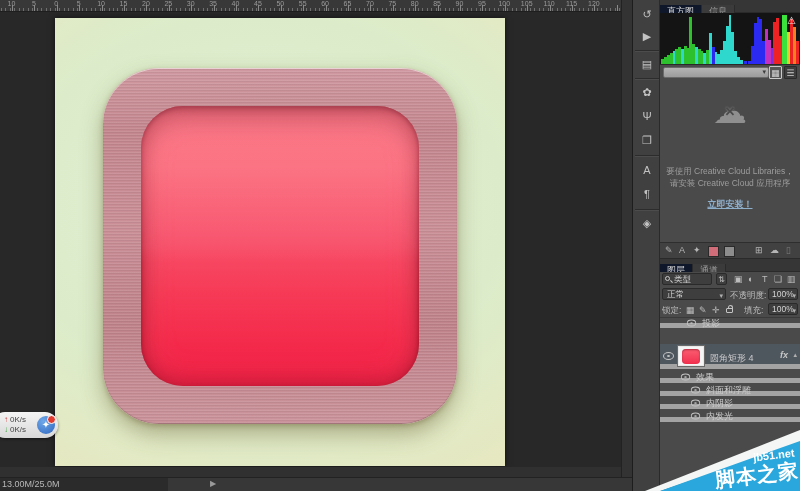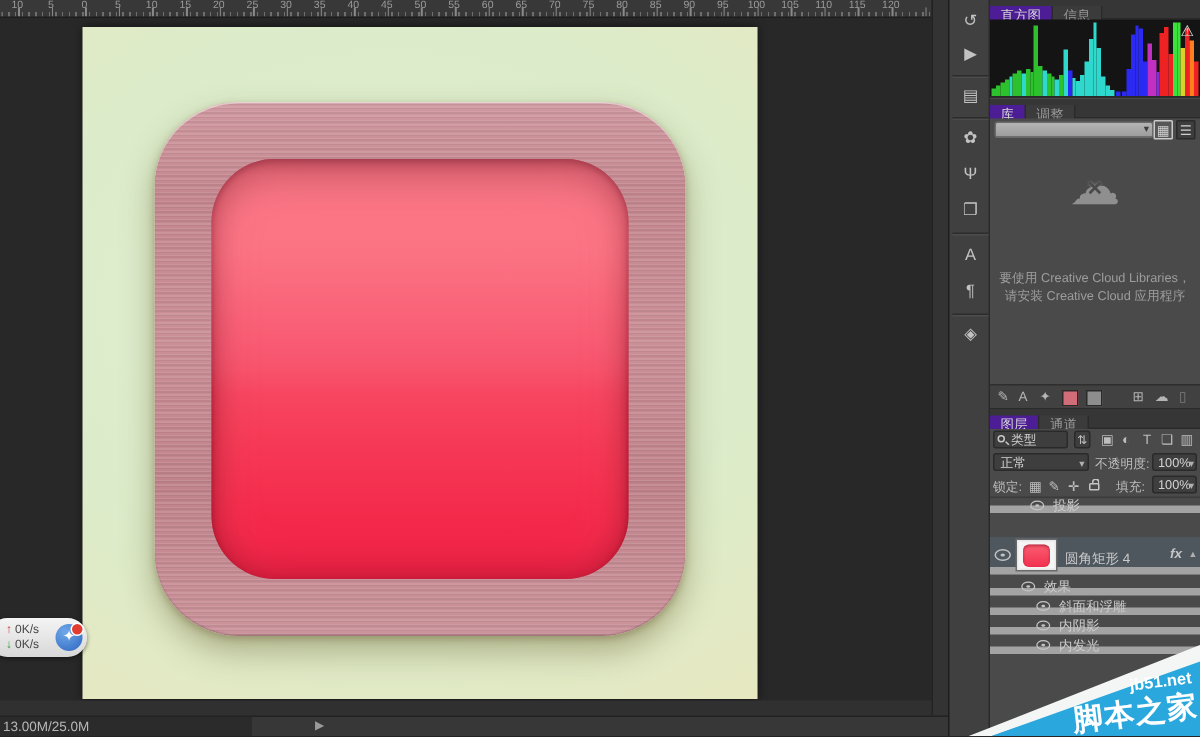--- a/index.html
+++ b/index.html
@@ -70,21 +70,21 @@
   }
   #ns-badge::after { content:""; position:absolute; right:-1px; top:-1px; width:7px; height:7px; border-radius:50%; background:#e23b30; border:1px solid #fff; }
   
   #icon-strip { position:absolute; left:632px; top:0; width:28px; height:491px; background:#404040; border-left:1px solid #1d1d1d; border-right:1px solid #2a2a2a; }
   .strip-btn { position:absolute; left:3px; width:22px; height:20px; border-radius:2px; color:#c2c2c2; font-size:11px; text-align:center; line-height:20px; }
   .strip-div { position:absolute; left:2px; width:24px; height:1px; background:#2c2c2c; box-shadow:0 1px 0 #4c4c4c; }
   
   #panels { position:absolute; left:660px; top:0; width:140px; height:491px; background:#4a4a4a; }
   .tabbar { position:relative; height:13px; background:#363636; border-bottom:1px solid #2a2a2a; }
   .tab { display:inline-block; height:13px; padding:0 7px; font-size:9px; line-height:13px; color:#9b9b9b; background:#3b3b3b; border-right:1px solid #2a2a2a; }
-  .tab.active { background:#4c1d95; color:#d6d6d6; }
+  .tab.active { background:#0f172a; color:#d6d6d6; }
   
   #hist-body { position:relative; height:52px; background:#141414; border-bottom:1px solid #2a2a2a; overflow:hidden; }
   .hbar { position:absolute; bottom:0; width:2%; }
   #hist-warning { position:absolute; right:4px; top:2px; font-size:10px; color:#e0e0e0; z-index:2; }
   
   #lib-search-row { position:relative; height:15px; background:#4a4a4a; }
   #lib-dropdown {
     position:absolute; left:3px; top:2px; width:106px; height:11px; border-radius:2px;
     background:linear-gradient(180deg,#b4b4b4,#9c9c9c); border:1px solid #6a6a6a;
   }
@@ -261,35 +261,33 @@
           <div class="hbar" style="left: 87%; height: 96%; background: rgb(60, 226, 60);"></div>
           <div class="hbar" style="left: 89%; height: 97%; background: rgb(60, 226, 60);"></div>
           <div class="hbar" style="left: 91%; height: 62%; background: rgb(216, 210, 42);"></div>
           <div class="hbar" style="left: 93%; height: 88%; background: rgb(238, 34, 34);"></div>
           <div class="hbar" style="left: 95%; height: 72%; background: rgb(255, 127, 31);"></div>
           <div class="hbar" style="left: 97%; height: 45%; background: rgb(238, 34, 34);"></div>
         </div>
       <div id="hist-warning">⚠</div>
     </div>
 
-    <div class="tabbar" style="margin-top:1px">
-      <span class="tab active">库</span><span class="tab">调整</span>
-    </div>
     <div id="lib-search-row">
       <div id="lib-dropdown">
           <span class="dd-arrow">▾</span>
         </div>
       <div class="lib-view-btn" id="lib-grid-btn">▦</div>
       <div class="lib-view-btn" id="lib-list-btn">☰</div>
     </div>
     <div id="lib-body">
       <div id="cc-icon">☁</div>
       <div id="cc-icon-x">✕</div>
       <div class="cc-line" id="cc-line1">要使用 Creative Cloud Libraries，</div>
       <div class="cc-line" id="cc-line2">请安装 Creative Cloud 应用程序</div>
+      <div id="cc-install">立即安装！</div>
     </div>
     <div id="lib-footer">
       <span class="lf-icon" style="left:5px">✎</span>
       <span class="lf-icon" style="left:19px">A</span>
       <span class="lf-icon" style="left:33px">✦</span>
       <span class="lf-swatch" style="left:48px; background:#d06d79"></span>
       <span class="lf-swatch" style="left:64px; background:#8d8d8d"></span>
       <span class="lf-icon" style="left:95px">⊞</span>
       <span class="lf-icon" style="left:110px">☁</span>
       <span class="lf-icon" style="left:126px; color:#7d7d7d">▯</span>

